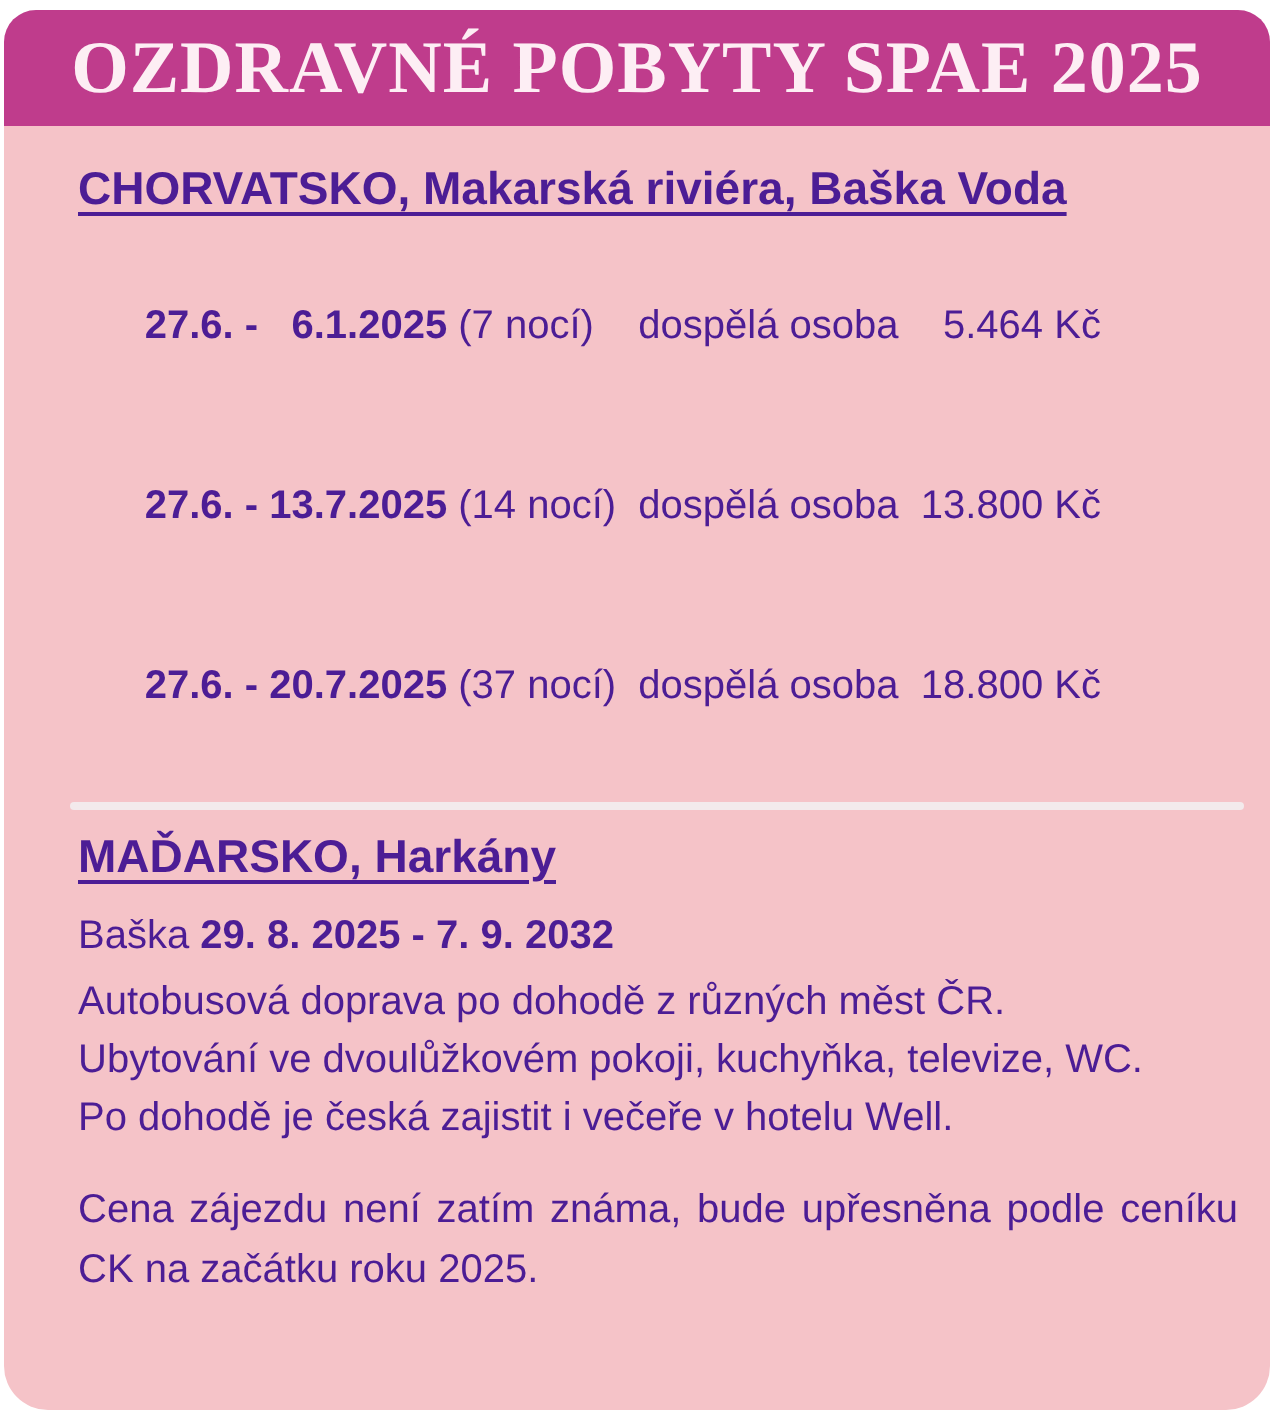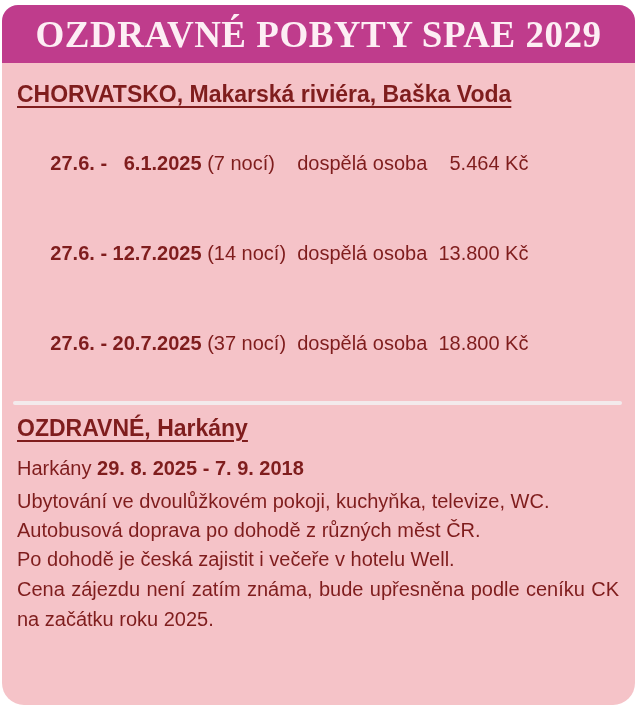--- a/index.html
+++ b/index.html
@@ -32,22 +32,22 @@
     font-weight: bold;
     font-size: 37px;
     color: #fdeef4;
     letter-spacing: 0.5px;
     white-space: nowrap;
   }
   .flyer-body {
     background: #f5c3c8;
     height: calc(100% - 58px);
     box-sizing: border-box;
-    padding: 10px 16px 0 15px;
-    color: #7f1d1d;
+    padding: 10px 16px 0 37px;
+    color: #4c1d95;
     font-size: 20px;
   }
   .section-heading {
     font-size: 23px;
     font-weight: bold;
     text-decoration: underline;
     text-underline-offset: 4px;
     text-decoration-thickness: 2px;
     margin: 8px 0 10px 0;
     white-space: pre-wrap;
@@ -75,46 +75,46 @@
   }
   .termin-line { line-height: 32px; margin-bottom: 3px; }
   .termin-line .bold-dates { font-weight: bold; }
 </style>
 </head>
 <body>
 
 <div class="flyer">
 
   <div class="flyer-header">
-    <div class="flyer-title">OZDRAVNÉ POBYTY SPAE 2029</div>
+    <div class="flyer-title">OZDRAVNÉ POBYTY SPAE 2025</div>
   </div>
 
   <div class="flyer-body">
 
     <div class="section-heading">CHORVATSKO, Makarská riviéra, Baška Voda</div>
 
     <div class="price-row">
       <span class="dates">27.6. -   6.1.2025</span><span> (7 nocí)    dospělá osoba    5.464 Kč</span>
     </div>
     <div class="price-row">
-      <span class="dates">27.6. - 12.7.2025</span><span> (14 nocí)  dospělá osoba  13.800 Kč</span>
+      <span class="dates">27.6. - 13.7.2025</span><span> (14 nocí)  dospělá osoba  13.800 Kč</span>
     </div>
     <div class="price-row">
       <span class="dates">27.6. - 20.7.2025</span><span> (37 nocí)  dospělá osoba  18.800 Kč</span>
     </div>
 
 
     <div class="divider"></div>
 
-    <div class="section-heading">OZDRAVNÉ, Harkány</div>
+    <div class="section-heading">MAĎARSKO, Harkány</div>
 
     <div class="termin-line">
-      <span>Harkány </span><span class="bold-dates">29. 8. 2025 - 7. 9. 2018</span>
+      <span>Baška </span><span class="bold-dates">29. 8. 2025 - 7. 9. 2032</span>
     </div>
 
+    <div class="line">Autobusová doprava po dohodě z různých měst ČR.</div>
     <div class="line">Ubytování ve dvoulůžkovém pokoji, kuchyňka, televize, WC.</div>
-    <div class="line">Autobusová doprava po dohodě z různých měst ČR.</div>
     <div class="line">Po dohodě je česká zajistit i večeře v hotelu Well.</div>
 
-    <div class="para" style="margin-top:0;">Cena zájezdu není zatím známa, bude upřesněna podle ceníku CK na začátku roku 2025.</div>
+    <div class="para" style="margin-top:16px;">Cena zájezdu není zatím známa, bude upřesněna podle ceníku CK na začátku roku 2025.</div>
 
   </div>
 </div>
 
 </body></html>

